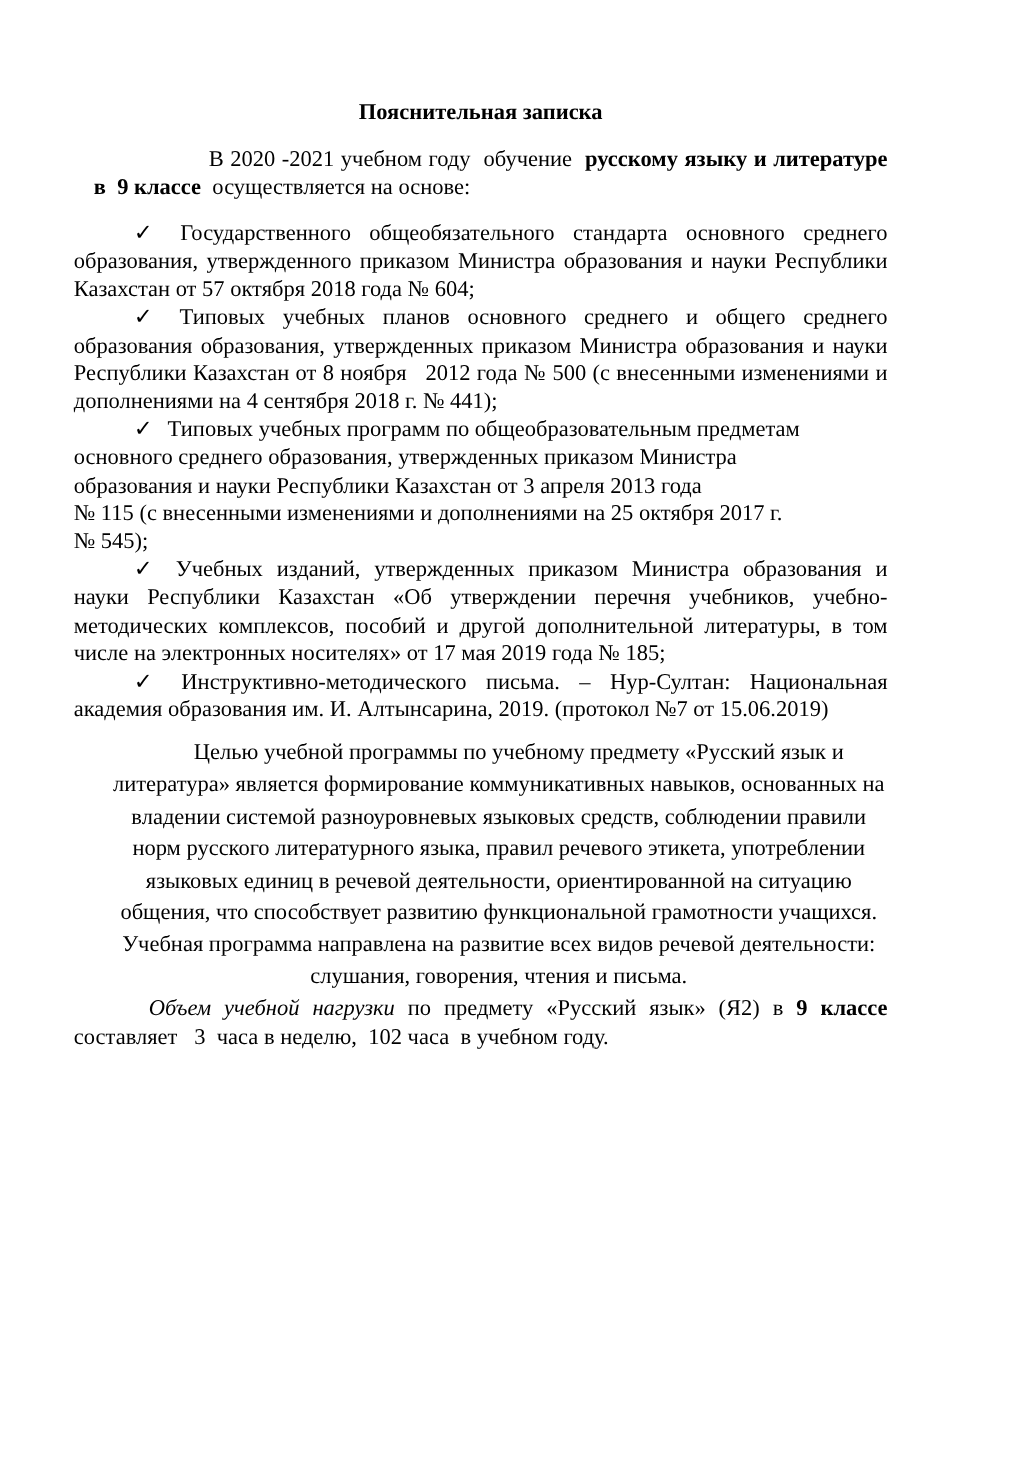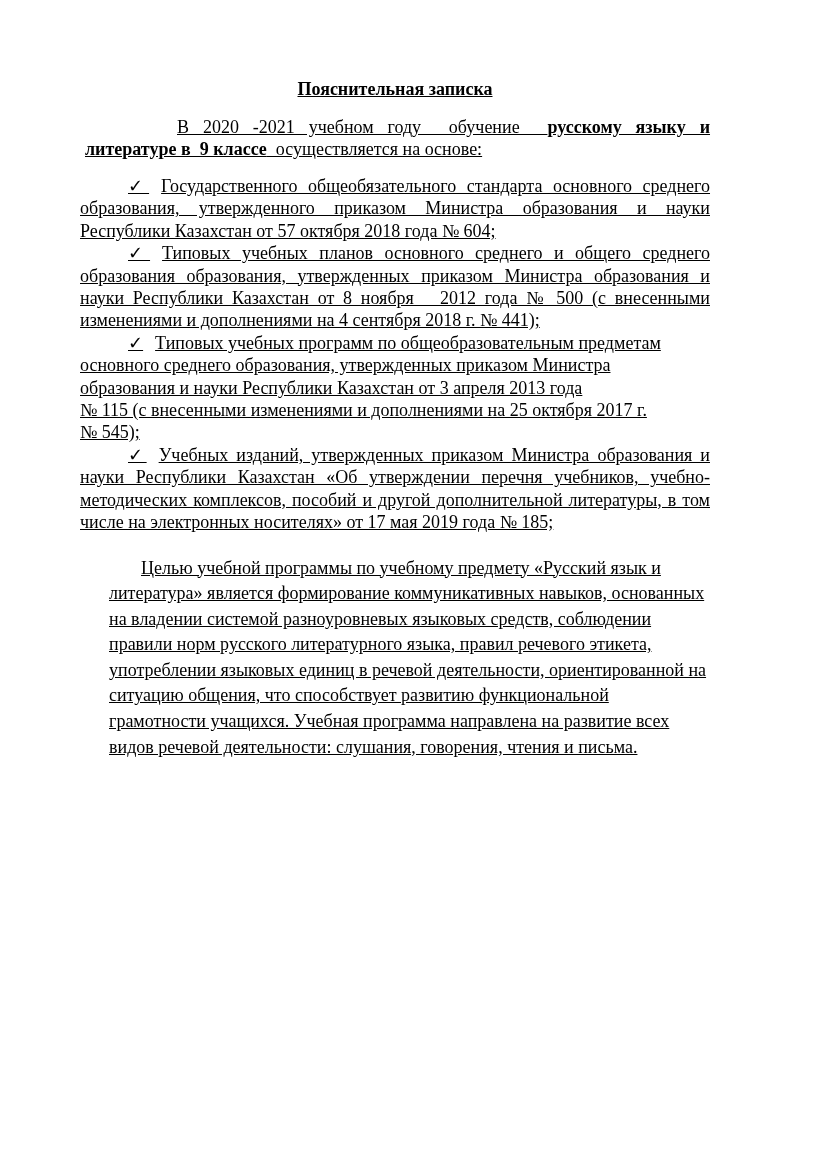--- a/index.html
+++ b/index.html
@@ -5,53 +5,52 @@
   html, body { margin: 0; padding: 0; background: #ffffff; }
   .page {
     position: relative;
     width: 827px;
     height: 1170px;
     box-sizing: border-box;
     background: #ffffff;
     color: #000000;
     font-family: "Liberation Serif", "DejaVu Serif", serif;
     font-size: 18px;
-    padding: 78px 117px 40px 80px;
+    padding: 78px 117px 40px 59px;
     overflow: hidden;
-    text-decoration: underline;
   }
   .doc-title {
     margin: 0;
     font-size: 18px;
     font-weight: bold;
     text-align: center;
     line-height: 22px;
   }
   .intro {
-    margin: 16px 0 0 5px;
+    margin: 16px 0 0 16px;
     line-height: 22px;
     text-align: justify;
     text-indent: 92px;
   }
   .bullet-list { margin: 15px 0 0 0; }
   .bullet {
     margin: 0;
     line-height: 22.4px;
     text-align: justify;
     text-indent: 48px;
   }
   .bullet.ragged { text-align: left; }
   .bullet.ragged .bullet-text { white-space: pre-line; text-align: center; }
   .check-mark { margin-right: 12px; }
   .goal {
-    margin: 22px 0 0 0;
+    margin: 11px 0 0 0;
     padding-left: 29px;
     line-height: 25.6px;
     text-indent: 32px;
-    text-align: left;
+    text-align: center;
   }
   .workload {
     margin: 1px 0 0 0;
     line-height: 22.5px;
     text-align: justify;
     text-indent: 60px;
   }
   .b { font-weight: bold; }
   .i { font-style: italic; }
 </style>
@@ -66,18 +65,20 @@
 
   <div class="bullet-list">
     <p class="bullet"><span class="check-mark">✓</span><span class="bullet-text">Государственного общеобязательного стандарта основного среднего образования, утвержденного приказом Министра образования и науки Республики Казахстан от 57 октября 2018 года № 604;</span></p>
     <p class="bullet"><span class="check-mark">✓</span><span class="bullet-text">Типовых учебных планов основного среднего и общего среднего образования образования, утвержденных приказом Министра образования и науки Республики Казахстан от 8 ноября &nbsp;&nbsp;2012 года № 500 (с внесенными изменениями и дополнениями на 4 сентября 2018 г. № 441);</span></p>
     <p class="bullet ragged"><span class="check-mark">✓</span><span class="bullet-text">Типовых учебных программ по общеобразовательным предметам
 основного среднего образования, утвержденных приказом Министра
 образования и науки Республики Казахстан от 3 апреля 2013 года
 № 115 (с внесенными изменениями и дополнениями на 25 октября 2017 г.
 № 545);</span></p>
     <p class="bullet"><span class="check-mark">✓</span><span class="bullet-text">Учебных изданий, утвержденных приказом Министра образования и науки Республики Казахстан «Об утверждении перечня учебников, учебно-методических комплексов, пособий и другой дополнительной литературы, в том числе на электронных носителях» от 17 мая 2019 года № 185;</span></p>
+    <p class="bullet"><span class="check-mark">✓</span><span class="bullet-text">Инструктивно-методического письма. – Нур-Султан: Национальная академия образования им. И. Алтынсарина, 2019. (протокол №7 от 15.06.2019)</span></p>
   </div>
 
   <p class="goal">Целью учебной программы по учебному предмету «Русский язык и литература» является формирование коммуникативных навыков, основанных на владении системой разноуровневых языковых средств, соблюдении правили норм русского литературного языка, правил речевого этикета, употреблении языковых единиц в речевой деятельности, ориентированной на ситуацию общения, что способствует развитию функциональной грамотности учащихся. Учебная программа направлена на развитие всех видов речевой деятельности: слушания, говорения, чтения и письма.</p>
 
+  <p class="workload"><span class="i">Объем учебной нагрузки</span><span> по предмету «Русский язык» (Я2) в </span><span class="b">9 классе</span><span> составляет &nbsp; 3 &nbsp;часа в неделю, &nbsp;102 часа &nbsp;в учебном году.</span></p>
 
 </div>
 
 </body></html>

